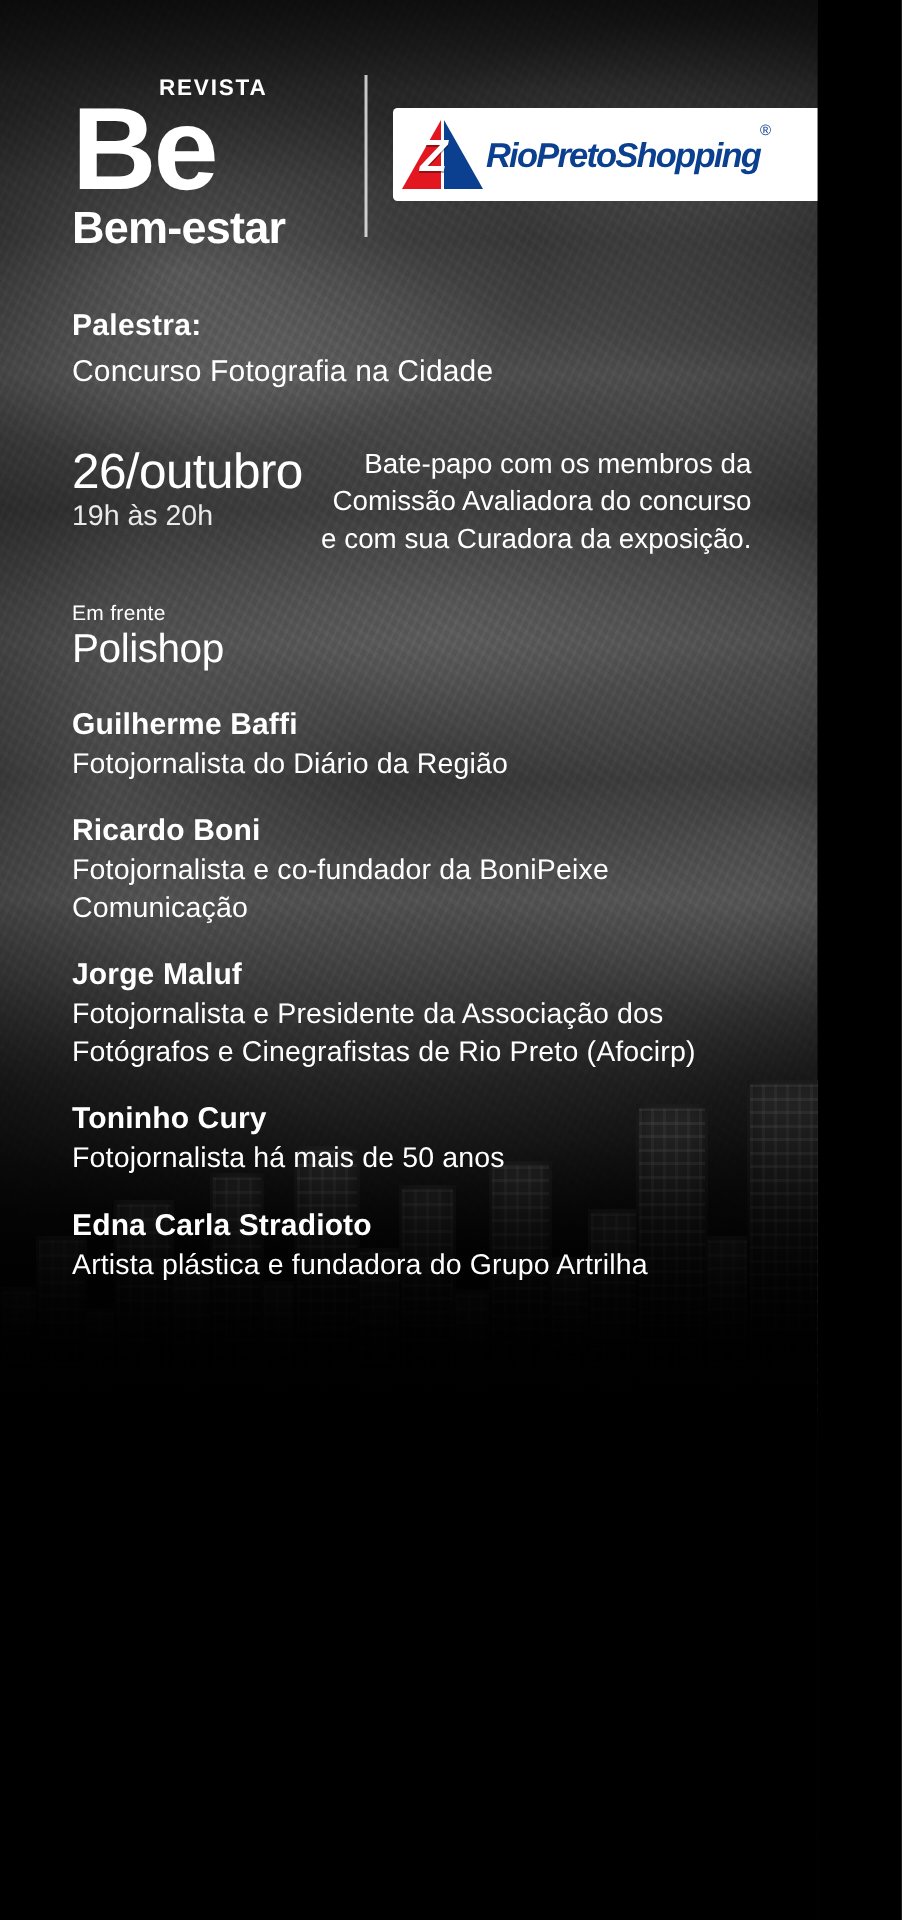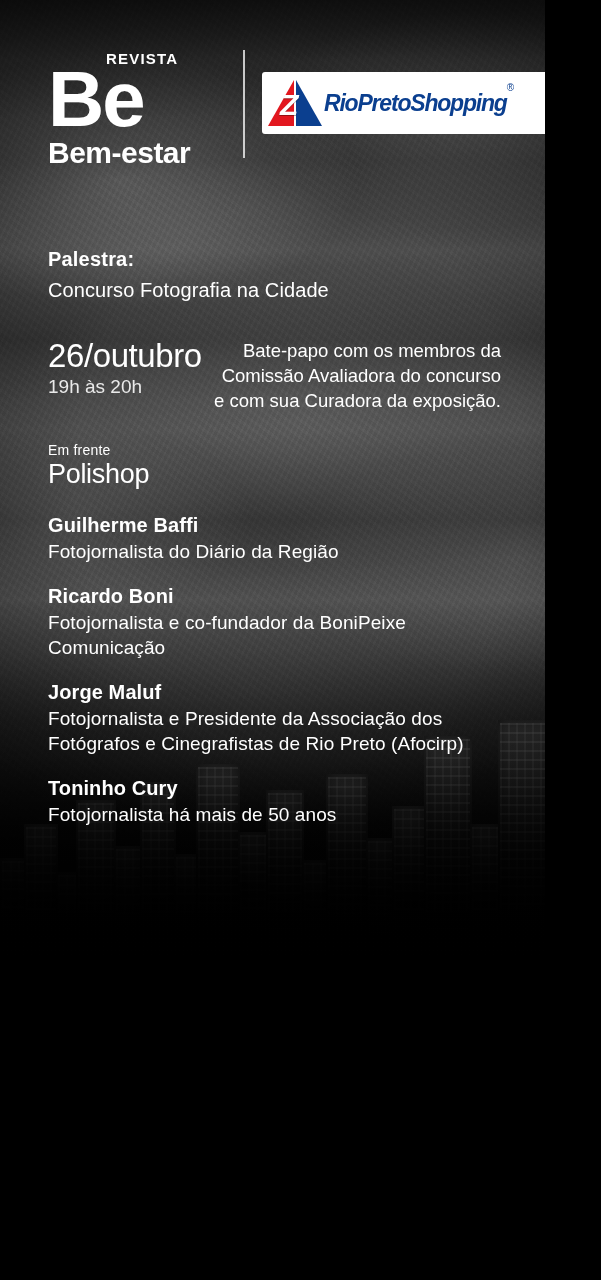--- a/index.html
+++ b/index.html
@@ -207,21 +207,20 @@
   .content {
     position: absolute;
     left: 48px;
     top: 206px;
     right: 28px;
   }
   .lbl-palestra {
     font-size: 20px;
     font-weight: 700;
     letter-spacing: .2px;
-    margin-top: 42px;
   }
   .palestra-title {
     font-size: 20px;
     font-weight: 400;
     margin-top: 8px;
     letter-spacing: .1px;
   }
 
   .daterow {
     position: relative;
@@ -403,18 +402,22 @@
       <div class="speaker">
         <div class="name">Jorge Maluf</div>
         <div class="role">Fotojornalista e Presidente da Associação dos Fotógrafos e Cinegrafistas de Rio Preto (Afocirp)</div>
       </div>
 
       <div class="speaker">
         <div class="name">Toninho Cury</div>
         <div class="role">Fotojornalista há mais de 50 anos</div>
       </div>
 
+      <div class="speaker">
+        <div class="name">Edna Carla Stradioto</div>
+        <div class="role">Artista plástica e fundadora do Grupo Artrilha</div>
+      </div>
 
     </div>
   </div>
 
 
 </div>
 
 </body></html>

